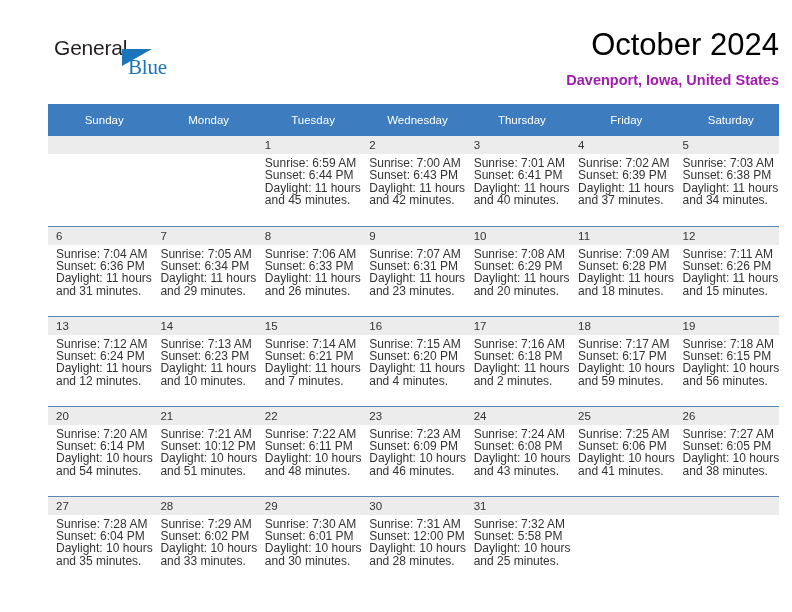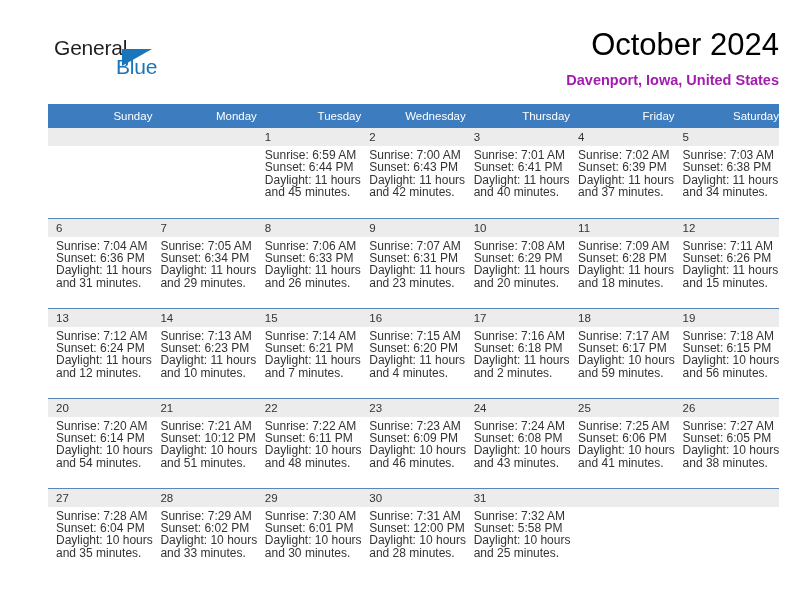--- a/index.html
+++ b/index.html
@@ -40,26 +40,26 @@
     position: absolute;
     left: 0;
     top: 0;
     font-size: 21px;
     letter-spacing: -0.2px;
     color: #231f20;
     font-family: "Liberation Sans", sans-serif;
   }
   .logo-blue {
     position: absolute;
-    left: 62px;
+    left: 74px;
     top: 19px;
     font-size: 21px;
     letter-spacing: -0.2px;
     color: #1b75bb;
-    font-family: Liberation Sans, sans-serif;
+    font-family: Liberation Serif, serif;
   }
   .logo-triangle {
     position: absolute;
     left: 68px;
     top: 13px;
     width: 0;
     height: 0;
     border-left: 30px solid #1b75bb;
     border-bottom: 17px solid transparent;
   }
@@ -92,23 +92,23 @@
     top: 104px;
     width: 731px;
     border-collapse: collapse;
     table-layout: fixed;
   }
   .calendar th {
     background: #3c7cbf;
     color: #ffffff;
     font-size: 11.5px;
     font-weight: normal;
-    text-align: right;
+    text-align: center;
     padding: 5px 0 5px 8px;
-    height: 24px;
+    height: 32px;
     border: none;
   }
   .calendar td {
     width: 104.4px;
     height: 90px;
     vertical-align: top;
     padding: 0;
     border: none;
     border-top: 1px solid #5b87b5;
     background: #ffffff;

